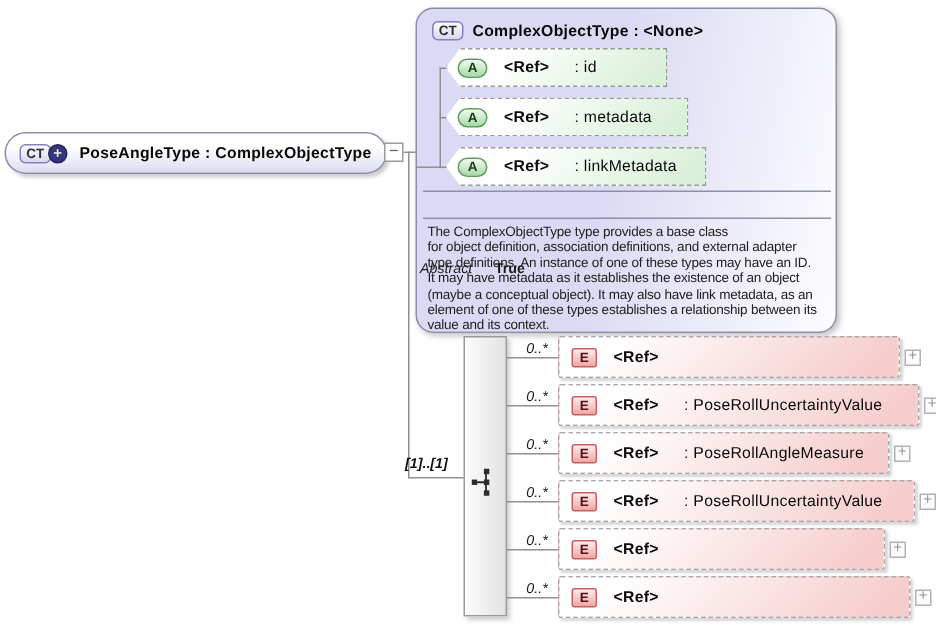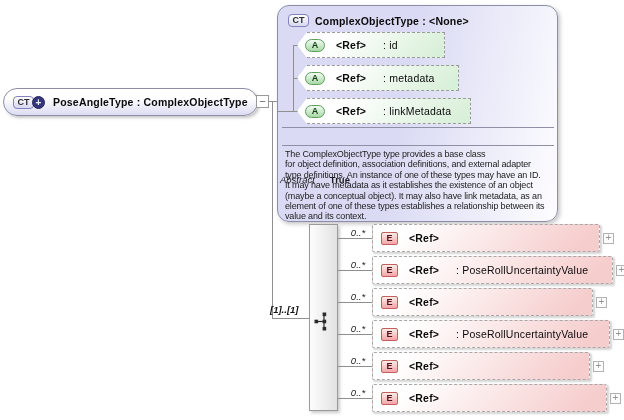--- a/index.html
+++ b/index.html
@@ -198,20 +198,21 @@
     <span class="ref-label">&lt;Ref&gt;</span>
     <span class="name-label">: PoseRollUncertaintyValue</span>
   </div>
   <div class="plus-box" style="left:616px;top:265px;"><span>+</span></div>
 
   <div class="h" style="left:338px;top:302px;width:34px;"></div>
   <div class="occurs" style="top:291px;">0..*</div>
   <div class="elem-box" style="top:288px;width:221px;">
     <span class="e-icon">E</span>
     <span class="ref-label">&lt;Ref&gt;</span>
+    <span class="name-label">: PoseRollAngleMeasure</span>
   </div>
   <div class="plus-box" style="left:596px;top:297px;"><span>+</span></div>
 
   <div class="h" style="left:338px;top:334px;width:34px;"></div>
   <div class="occurs" style="top:323px;">0..*</div>
   <div class="elem-box" style="top:320px;width:238px;">
     <span class="e-icon">E</span>
     <span class="ref-label">&lt;Ref&gt;</span>
     <span class="name-label">: PoseRollUncertaintyValue</span>
   </div>

